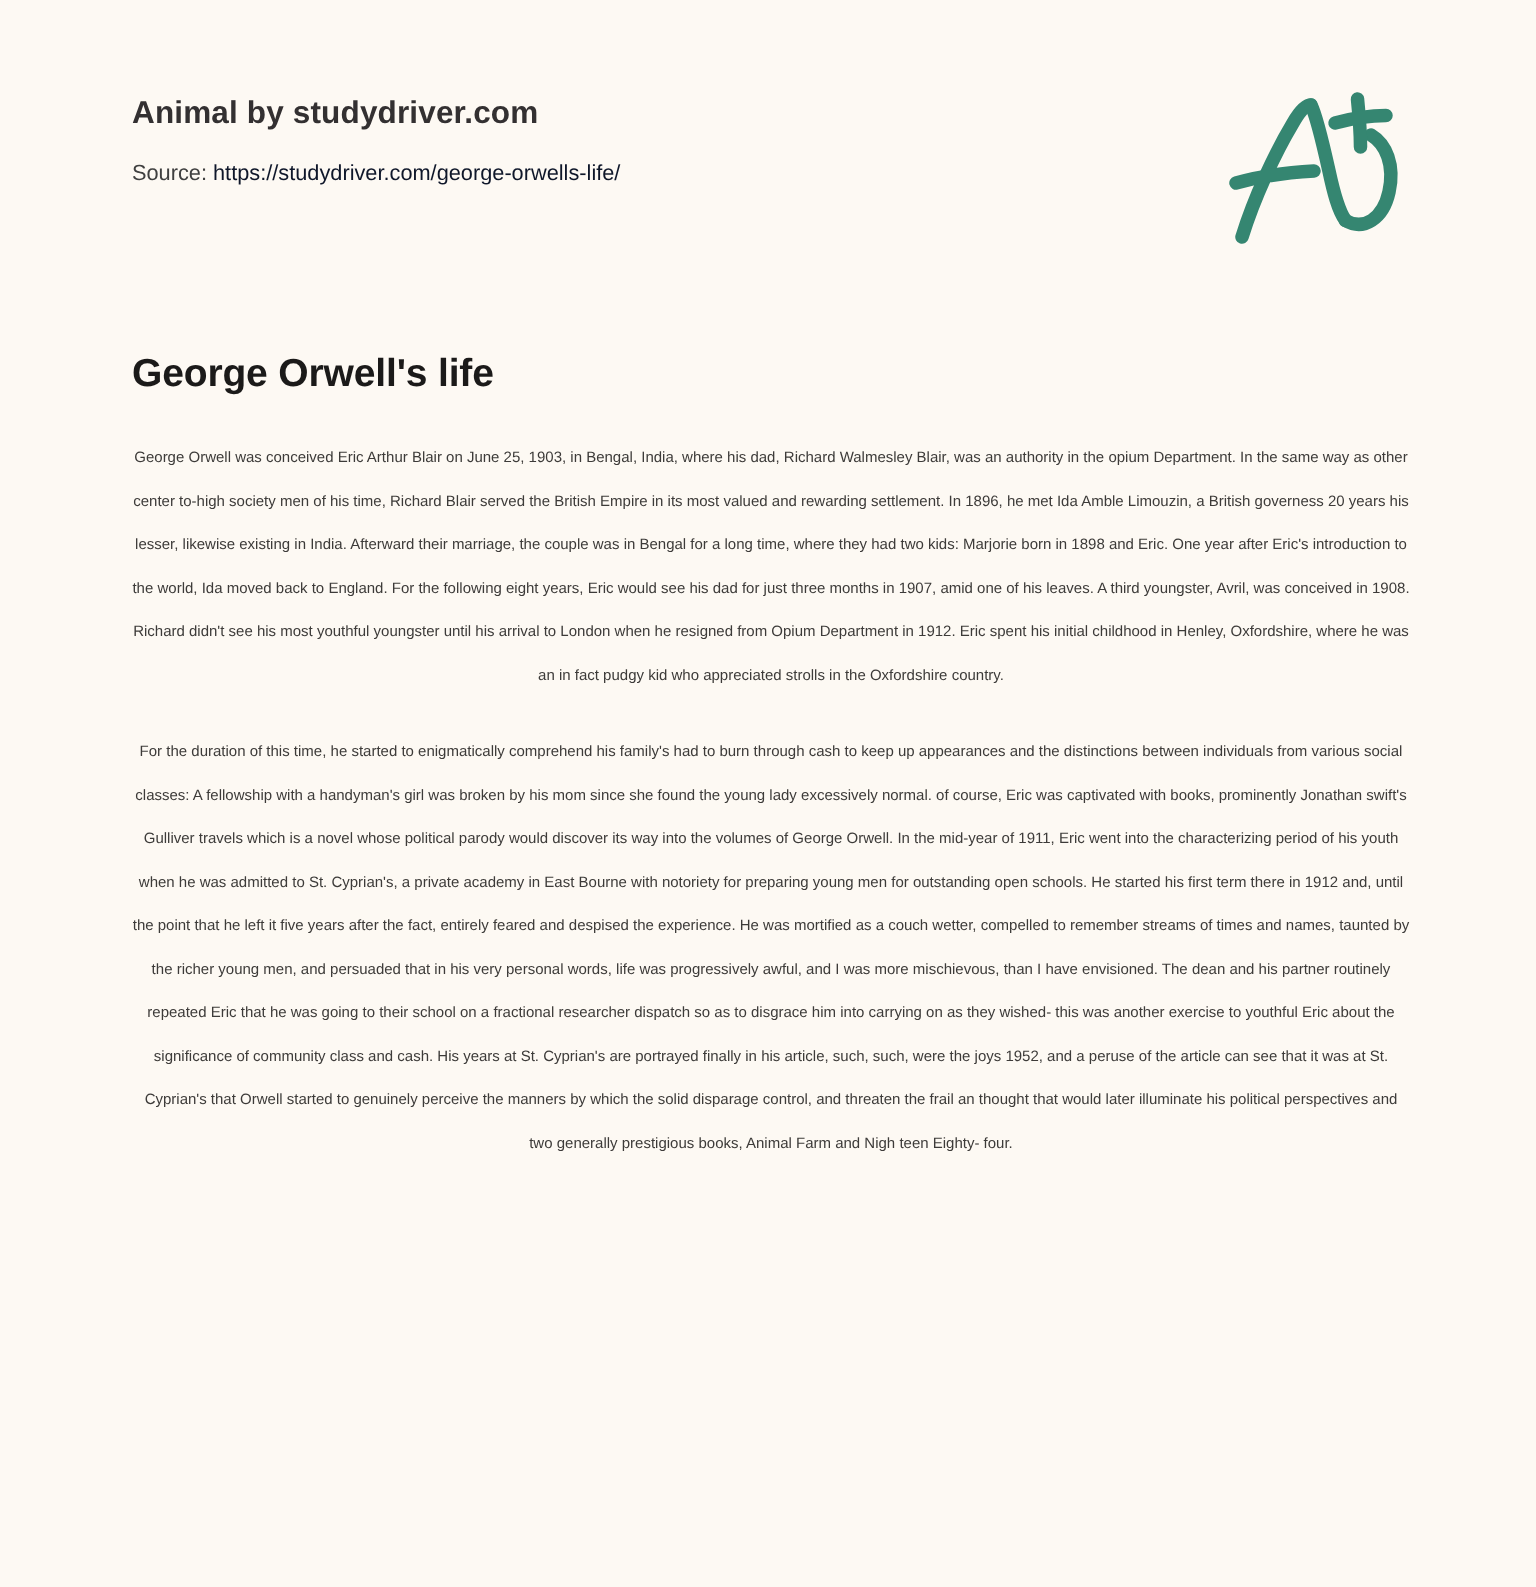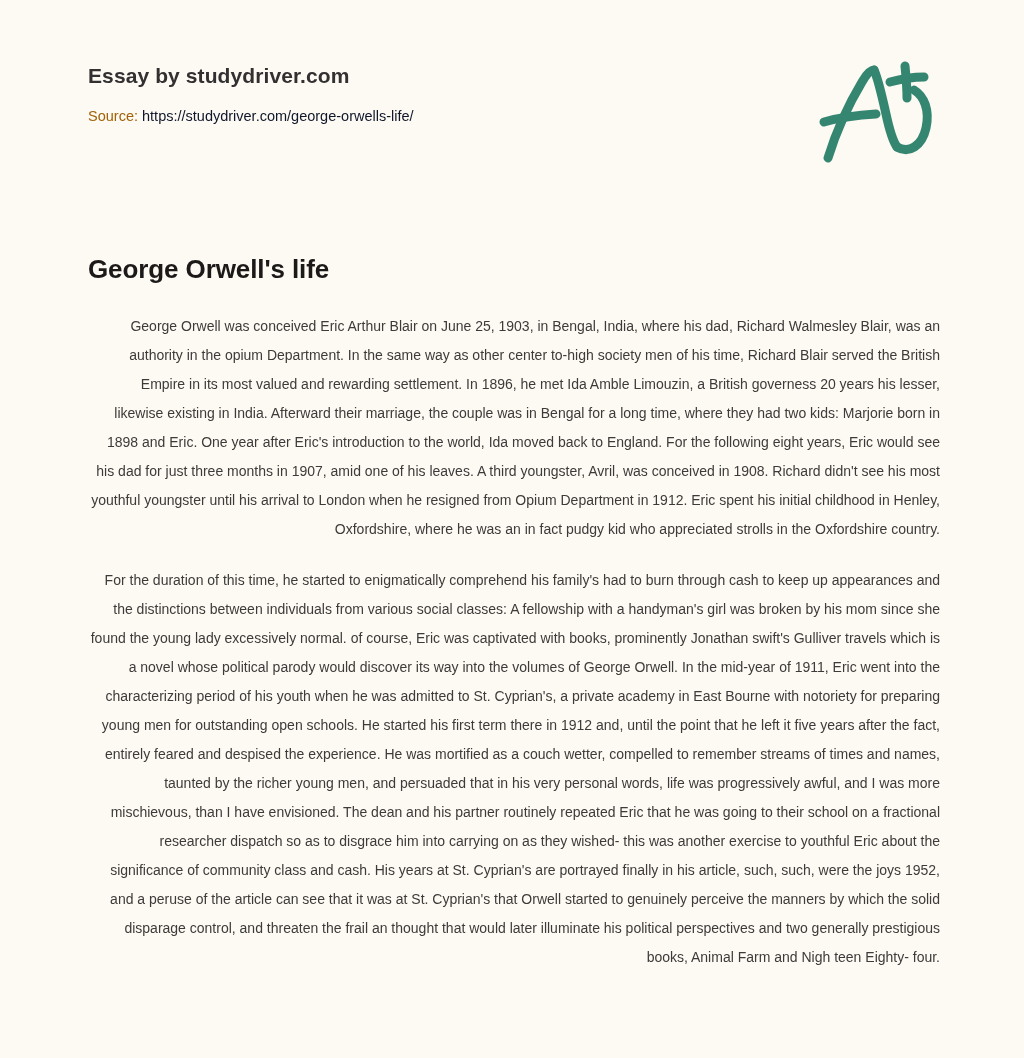--- a/index.html
+++ b/index.html
@@ -48,21 +48,21 @@
   }
 
   .source-line {
     margin-top: 16px;
     font-size: 14.5px;
     line-height: 20px;
     white-space: nowrap;
   }
 
   .source-label {
-    color: #a16207;
+    color: #404040;
   }
 
   .source-url {
     color: #0f172a;
     text-decoration: none;
   }
 
   
   .logo-wrap {
     position: absolute;
@@ -72,53 +72,53 @@
     height: 110px;
   }
   .logo-wrap svg {
     display: block;
   }
 
   
   .article {
     position: absolute;
     left: 88px;
-    top: 252px;
+    top: 231px;
     width: 852px;
   }
 
   .article-title {
     font-size: 26px;
     font-weight: bold;
     color: #1b1a19;
     line-height: 34px;
     margin: 0 0 26px 0;
     letter-spacing: -0.1px;
   }
 
   .article-body p {
     margin: 0 0 22px 0;
-    font-size: 14px;
+    font-size: 10px;
     line-height: 29px;
     color: #3d3b39;
-    text-align: right;
+    text-align: center;
   }
   .article-body p:last-child {
     margin-bottom: 0;
   }
 </style>
 </head>
 <body>
 
 <div class="page">
 
   <div class="header">
 
     <div class="header-text-block">
-      <div class="brand-line">Essay by studydriver.com</div>
+      <div class="brand-line">Animal by studydriver.com</div>
 
       <div class="source-line">
         <span class="source-label">Source:</span>
         <a class="source-url" href="#">https://studydriver.com/george-orwells-life/</a>
       </div>
     </div>
 
     <div class="logo-wrap">
       <svg width="132" height="110" viewBox="0 0 132 110">
         <g fill="none" stroke="#358671" stroke-linecap="round" stroke-linejoin="round">

